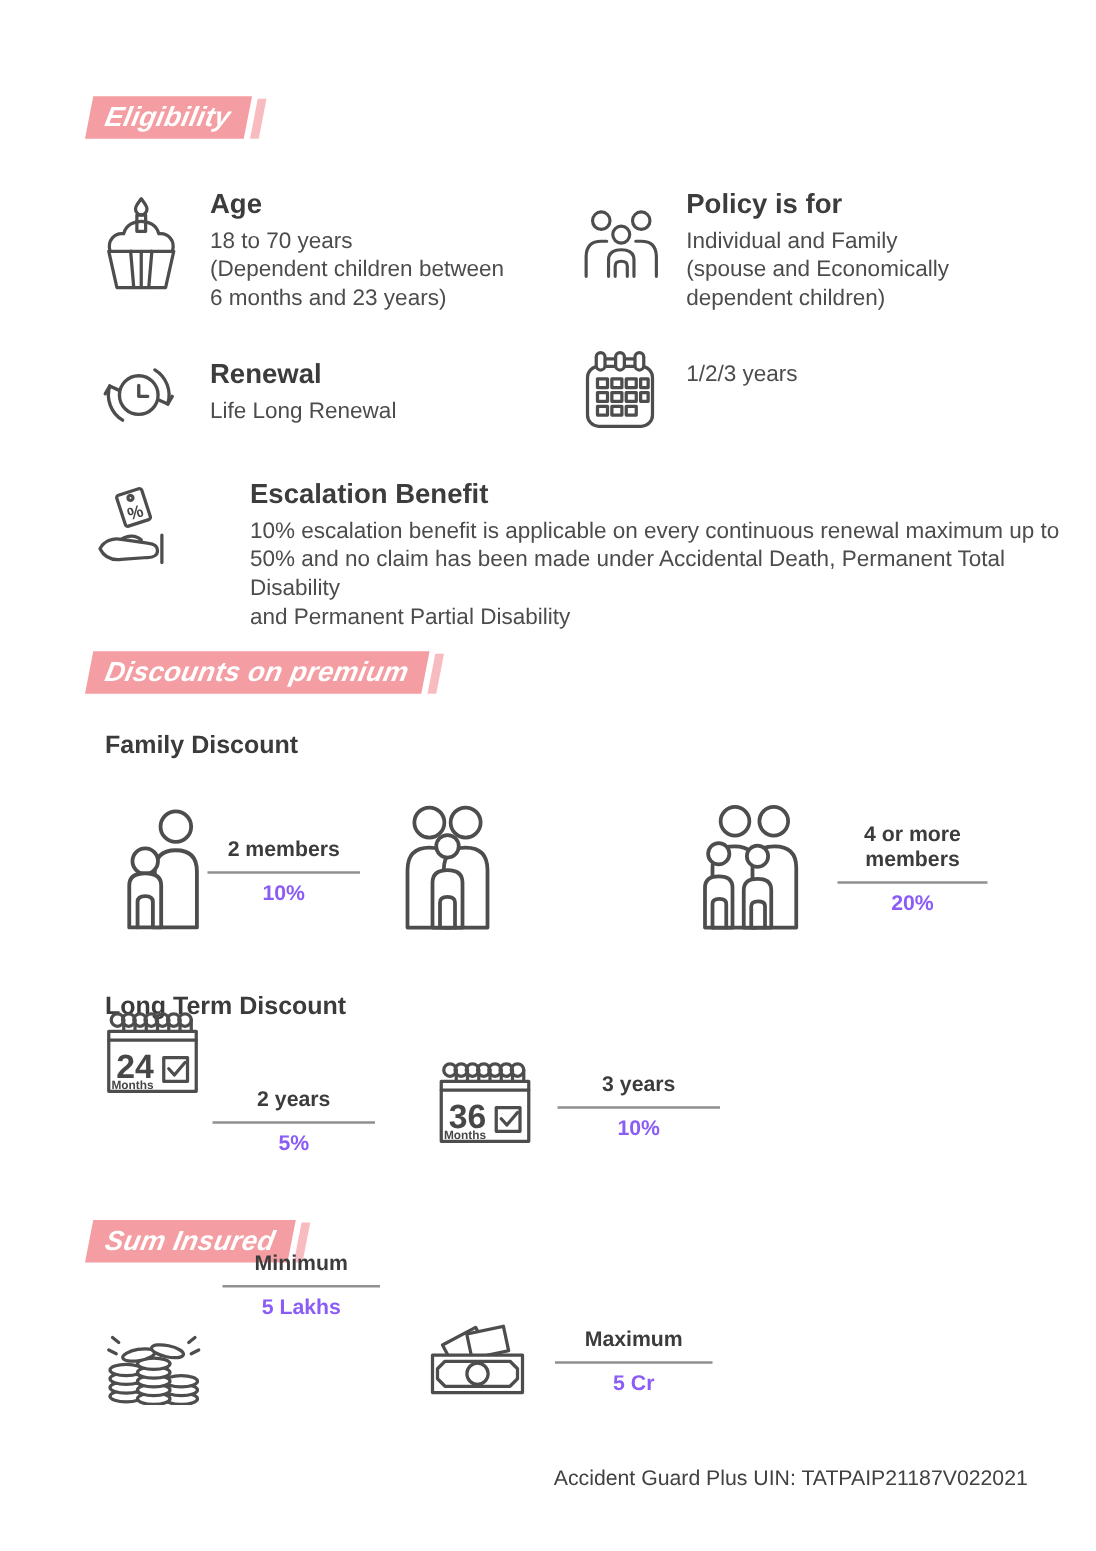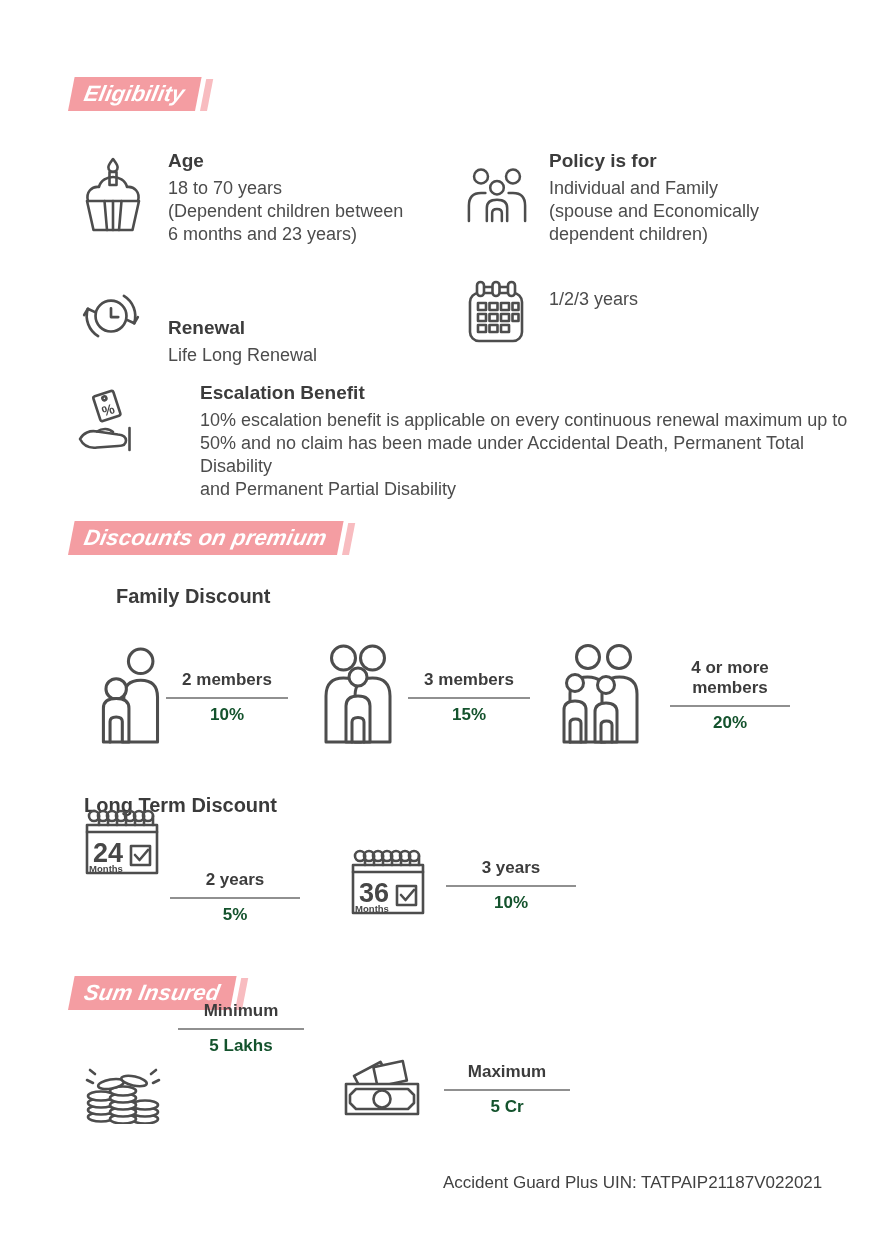--- a/index.html
+++ b/index.html
@@ -11,28 +11,28 @@
   
   .banner{
     position:absolute;height:31px;line-height:31px;background:#f49da2;color:#ffffff;
     font-size:22px;font-weight:bold;font-style:italic;padding:1px 14px 2px 13px;
     transform:skewX(-11deg);transform-origin:bottom left;letter-spacing:.2px;
   }
   .banner::after{
     content:"";position:absolute;top:2px;bottom:0px;right:-12px;width:7px;background:#f8bcc0;
   }
   
-  .item-title{font-size:19px;font-weight:bold;color:#3c3c3c;margin:0 0 5px 0;}
+  .item-title{font-size:22px;font-weight:bold;color:#3c3c3c;margin:0 0 5px 0;}
   .item-body{font-size:18px;color:#4c4c4c;line-height:23px;white-space:pre-line;}
   .section-heading{font-size:20px;font-weight:bold;color:#3b3b3b;}
   
   .tier{position:absolute;text-align:center;}
   .tier-label{font-size:17px;font-weight:bold;color:#3c3c3c;line-height:20px;white-space:pre-line;}
   .tier-line{height:2px;background:#909090;margin:7px auto 6px auto;width:100%;}
-  .tier-value{font-size:17px;font-weight:bold;color:#14532d;}
+  .tier-value{font-size:17px;font-weight:bold;color:#8b5cf6;}
   .footer{position:absolute;left:443px;top:1173px;font-size:17px;color:#414141;}
   
   .icon svg{display:block;}
   svg *{stroke:#4d4d4d;stroke-width:2.6;fill:none;stroke-linecap:round;stroke-linejoin:round;}
   svg .wf{fill:#ffffff;}
   svg text{stroke:none;fill:#474747;font-family:"Liberation Sans","DejaVu Sans",sans-serif;}
   .thick *{stroke-width:3;}
 </style>
 </head>
 <body>
@@ -80,21 +80,21 @@
   <div class="abs icon" style="left:76px;top:282px;">
     <svg width="70" height="66" viewBox="0 0 64 64">
       <circle cx="32" cy="33" r="15"></circle>
       <path d="M32 25.5V34h7"></path>
       <path d="M44.5 13.5A23 23 0 0 1 54.5 40"></path>
       <path d="M54.5 40l-6.5-3M54.5 40l3.5-6"></path>
       <path d="M19.5 52.5A23 23 0 0 1 9.5 26"></path>
       <path d="M9.5 26l6.5 3M9.5 26l-3.5 6"></path>
     </svg>
   </div>
-  <div class="abs" style="left:168px;top:286px;width:280px;margin-top:31px;">
+  <div class="abs" style="left:168px;top:286px;width:280px;">
     <div class="item-title">Renewal</div>
     <div class="item-body">Life Long Renewal</div>
   </div>
 
   <div class="abs icon" style="left:466px;top:280px;">
     <svg width="60" height="66" viewBox="0 0 60 66">
       <rect x="4" y="13" width="52" height="48" rx="9"></rect>
       <line x1="15" y1="7" x2="45" y2="7"></line>
       <rect class="wf" x="11" y="2" width="7" height="14" rx="3.5"></rect>
       <rect class="wf" x="26.5" y="2" width="7" height="14" rx="3.5"></rect>
@@ -134,21 +134,21 @@
     <div class="item-title">Escalation Benefit</div>
     <div class="item-body">10% escalation benefit is applicable on every continuous renewal maximum up to
 50% and no claim has been made under Accidental Death, Permanent Total Disability
 and Permanent Partial Disability</div>
   </div>
 
   <div class="banner" style="left:68px;top:521px;">
     <span>Discounts on premium</span>
   </div>
 
-  <div class="abs section-heading" style="left:84px;top:585px;margin-left:32px;">Family Discount</div>
+  <div class="abs section-heading" style="left:84px;top:585px;">Family Discount</div>
 
   <div class="abs icon thick" style="left:88px;top:646px;">
     <svg width="88" height="98" viewBox="0 0 60 96">
       <circle class="wf" cx="38.5" cy="15" r="12"></circle>
       <path class="wf" d="M22 94V50q0-16.5 16.5-16.5T55 50v44z"></path>
       <circle class="wf" cx="14.5" cy="42" r="10"></circle>
       <path class="wf" d="M2 94V61q0-9.5 12.5-9.5T27 61v33z"></path>
       <path d="M8.5 94V74q0-4.5 6-4.5t6 4.5v20"></path>
     </svg>
   </div>
@@ -161,25 +161,20 @@
   <div class="abs icon thick" style="left:312px;top:644px;">
     <svg width="92" height="100" viewBox="0 0 72 100">
       <circle class="wf" cx="21.5" cy="14" r="12"></circle>
       <circle class="wf" cx="50.5" cy="14" r="12"></circle>
       <path class="wf" d="M4 98V52q0-18 17.5-18T39 52v46z"></path>
       <path class="wf" d="M33 98V52q0-18 17.5-18T68 52v46z"></path>
       <circle class="wf" cx="36" cy="33" r="9"></circle>
       <path class="wf" d="M24 98V62q0-10 12-10t12 10v36z"></path>
       <path d="M30 98V78q0-4.5 6-4.5t6 4.5v20"></path>
     </svg>
-  </div>
-  <div class="tier" style="left:408px;top:670px;width:122px;">
-    <div class="tier-label">3 members</div>
-    <div class="tier-line"></div>
-    <div class="tier-value">15%</div>
   </div>
 
   <div class="abs icon thick" style="left:556px;top:644px;">
     <svg width="96" height="100" viewBox="0 0 84 100">
       <circle class="wf" cx="26" cy="13" r="11.5"></circle>
       <circle class="wf" cx="57" cy="13" r="11.5"></circle>
       <path class="wf" d="M8 98V50q0-17 17.5-17T43 50v48z"></path>
       <path class="wf" d="M40 98V50q0-17 17.5-17T75 50v48z"></path>
       <circle class="wf" cx="13" cy="39" r="8.5"></circle>
       <path class="wf" d="M2 98V66q0-9 11-9t11 9v32z"></path>

